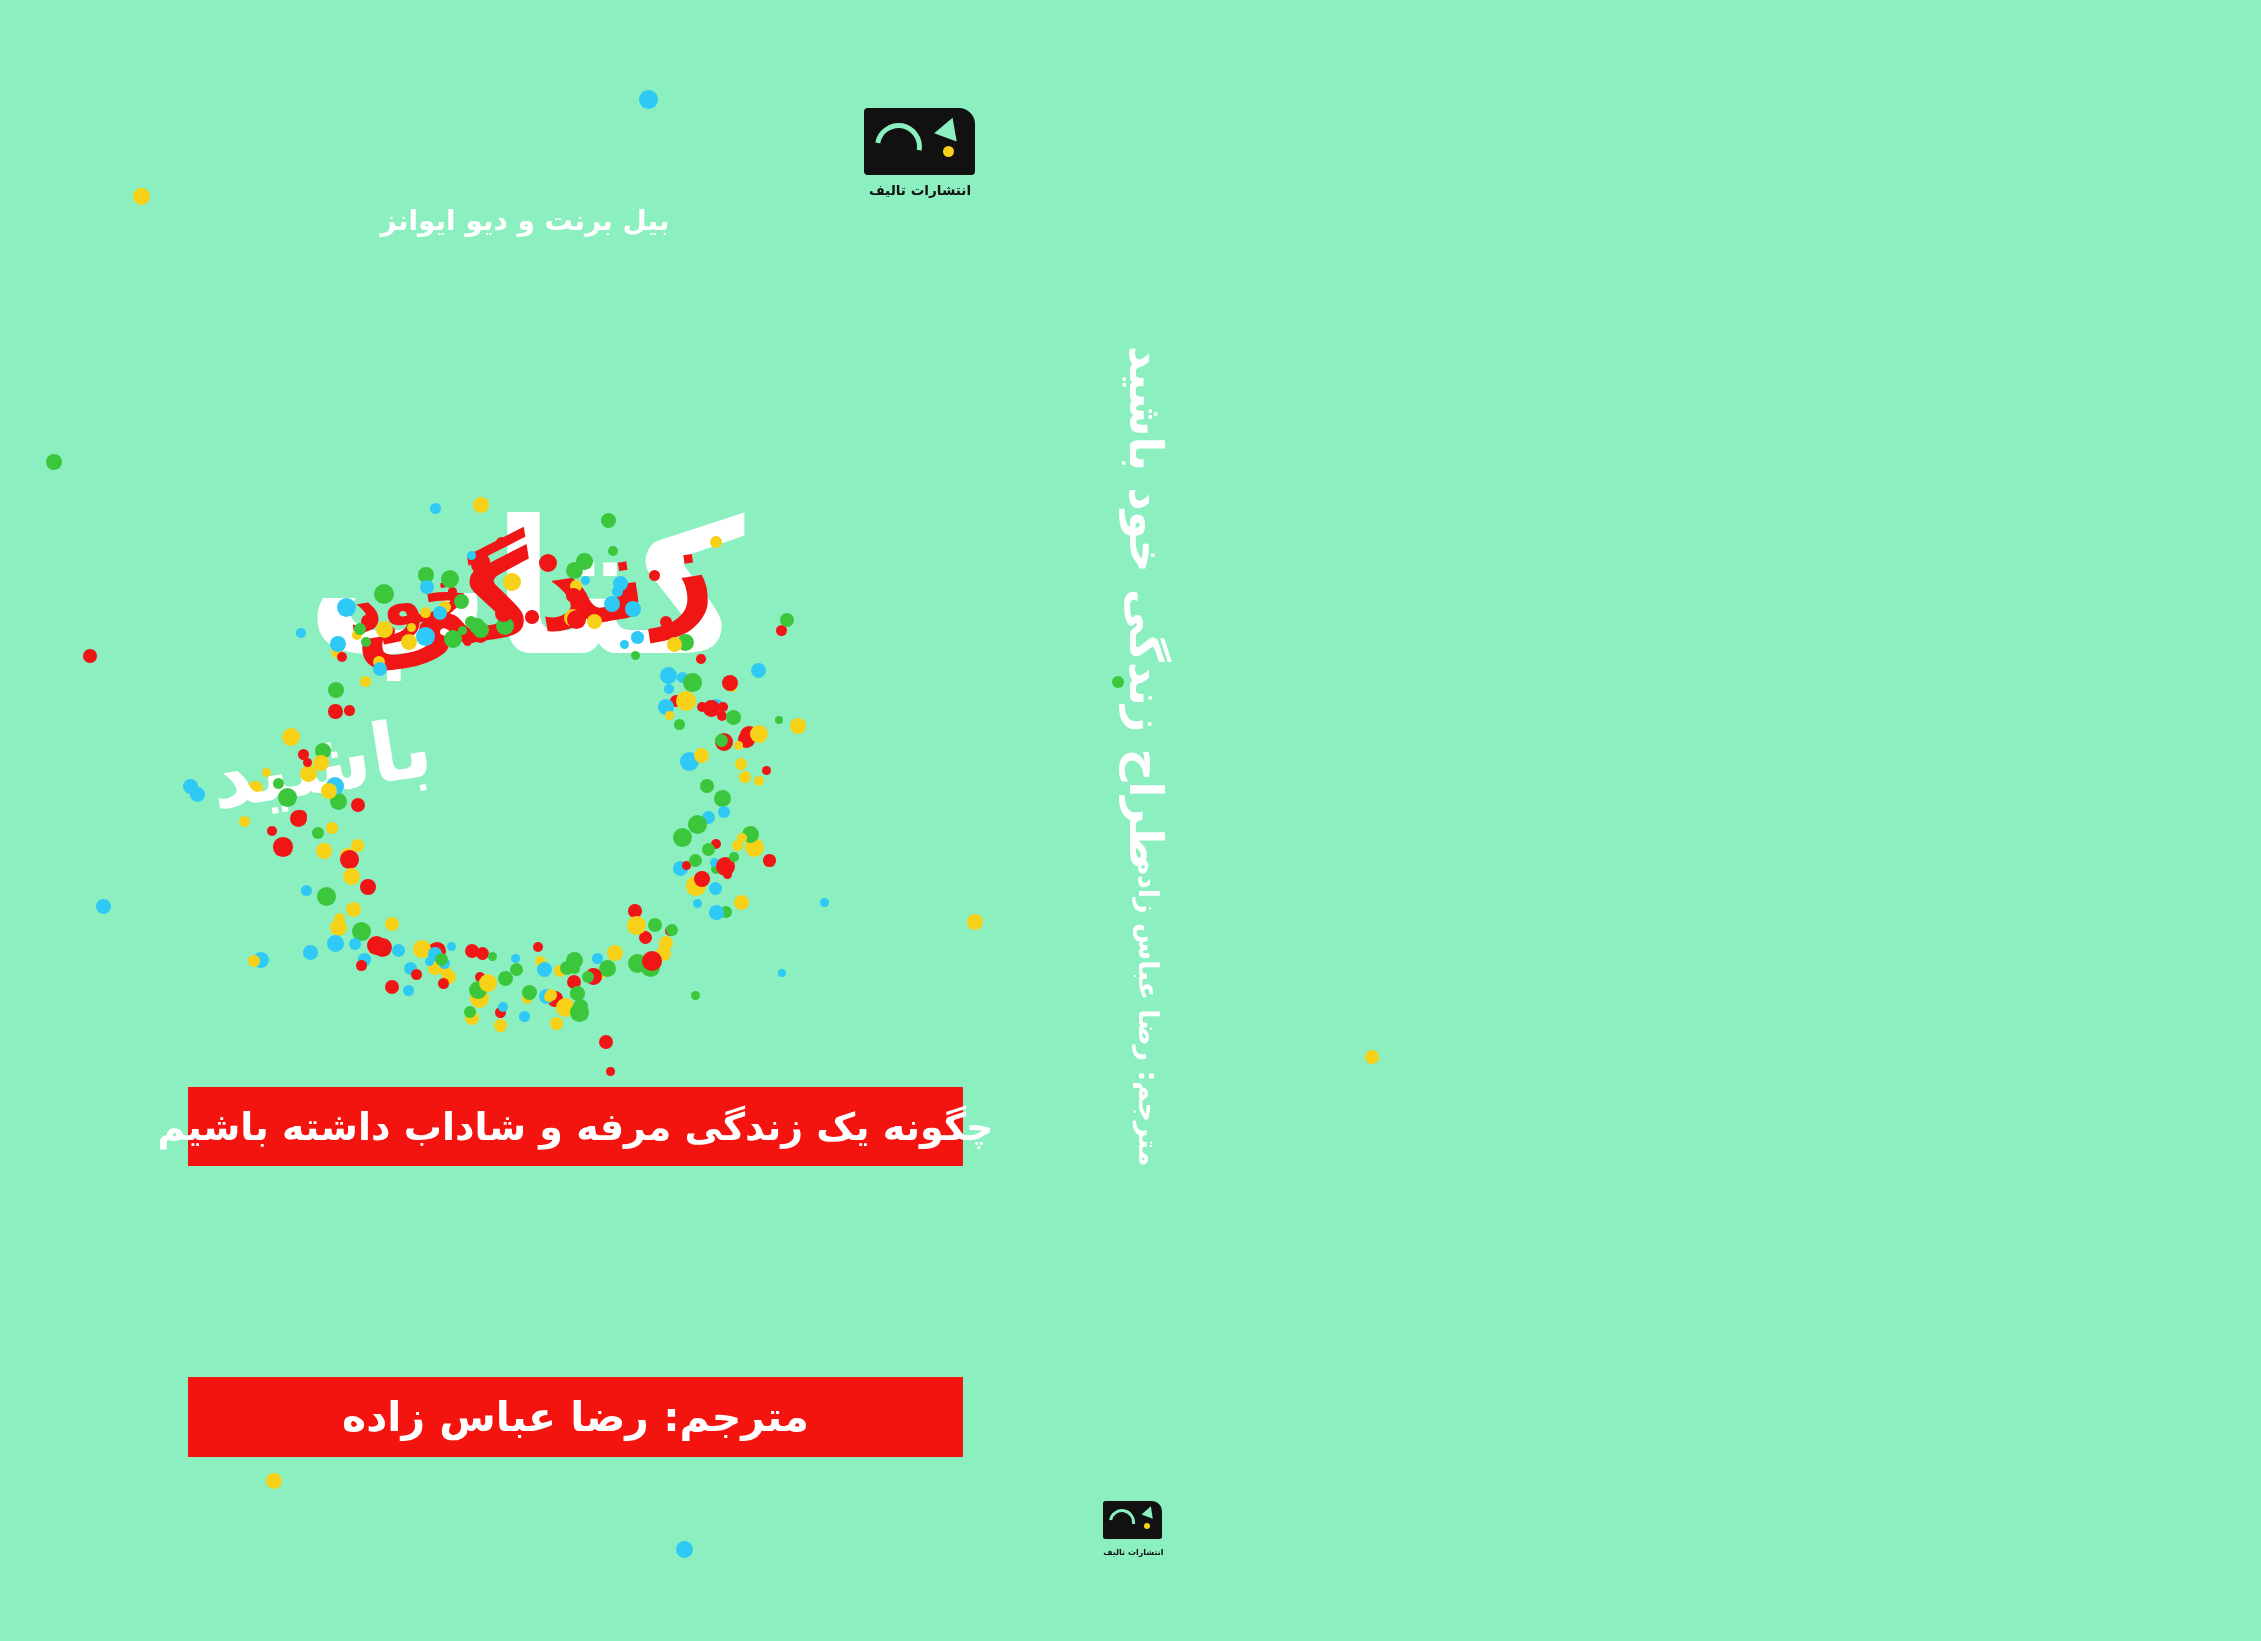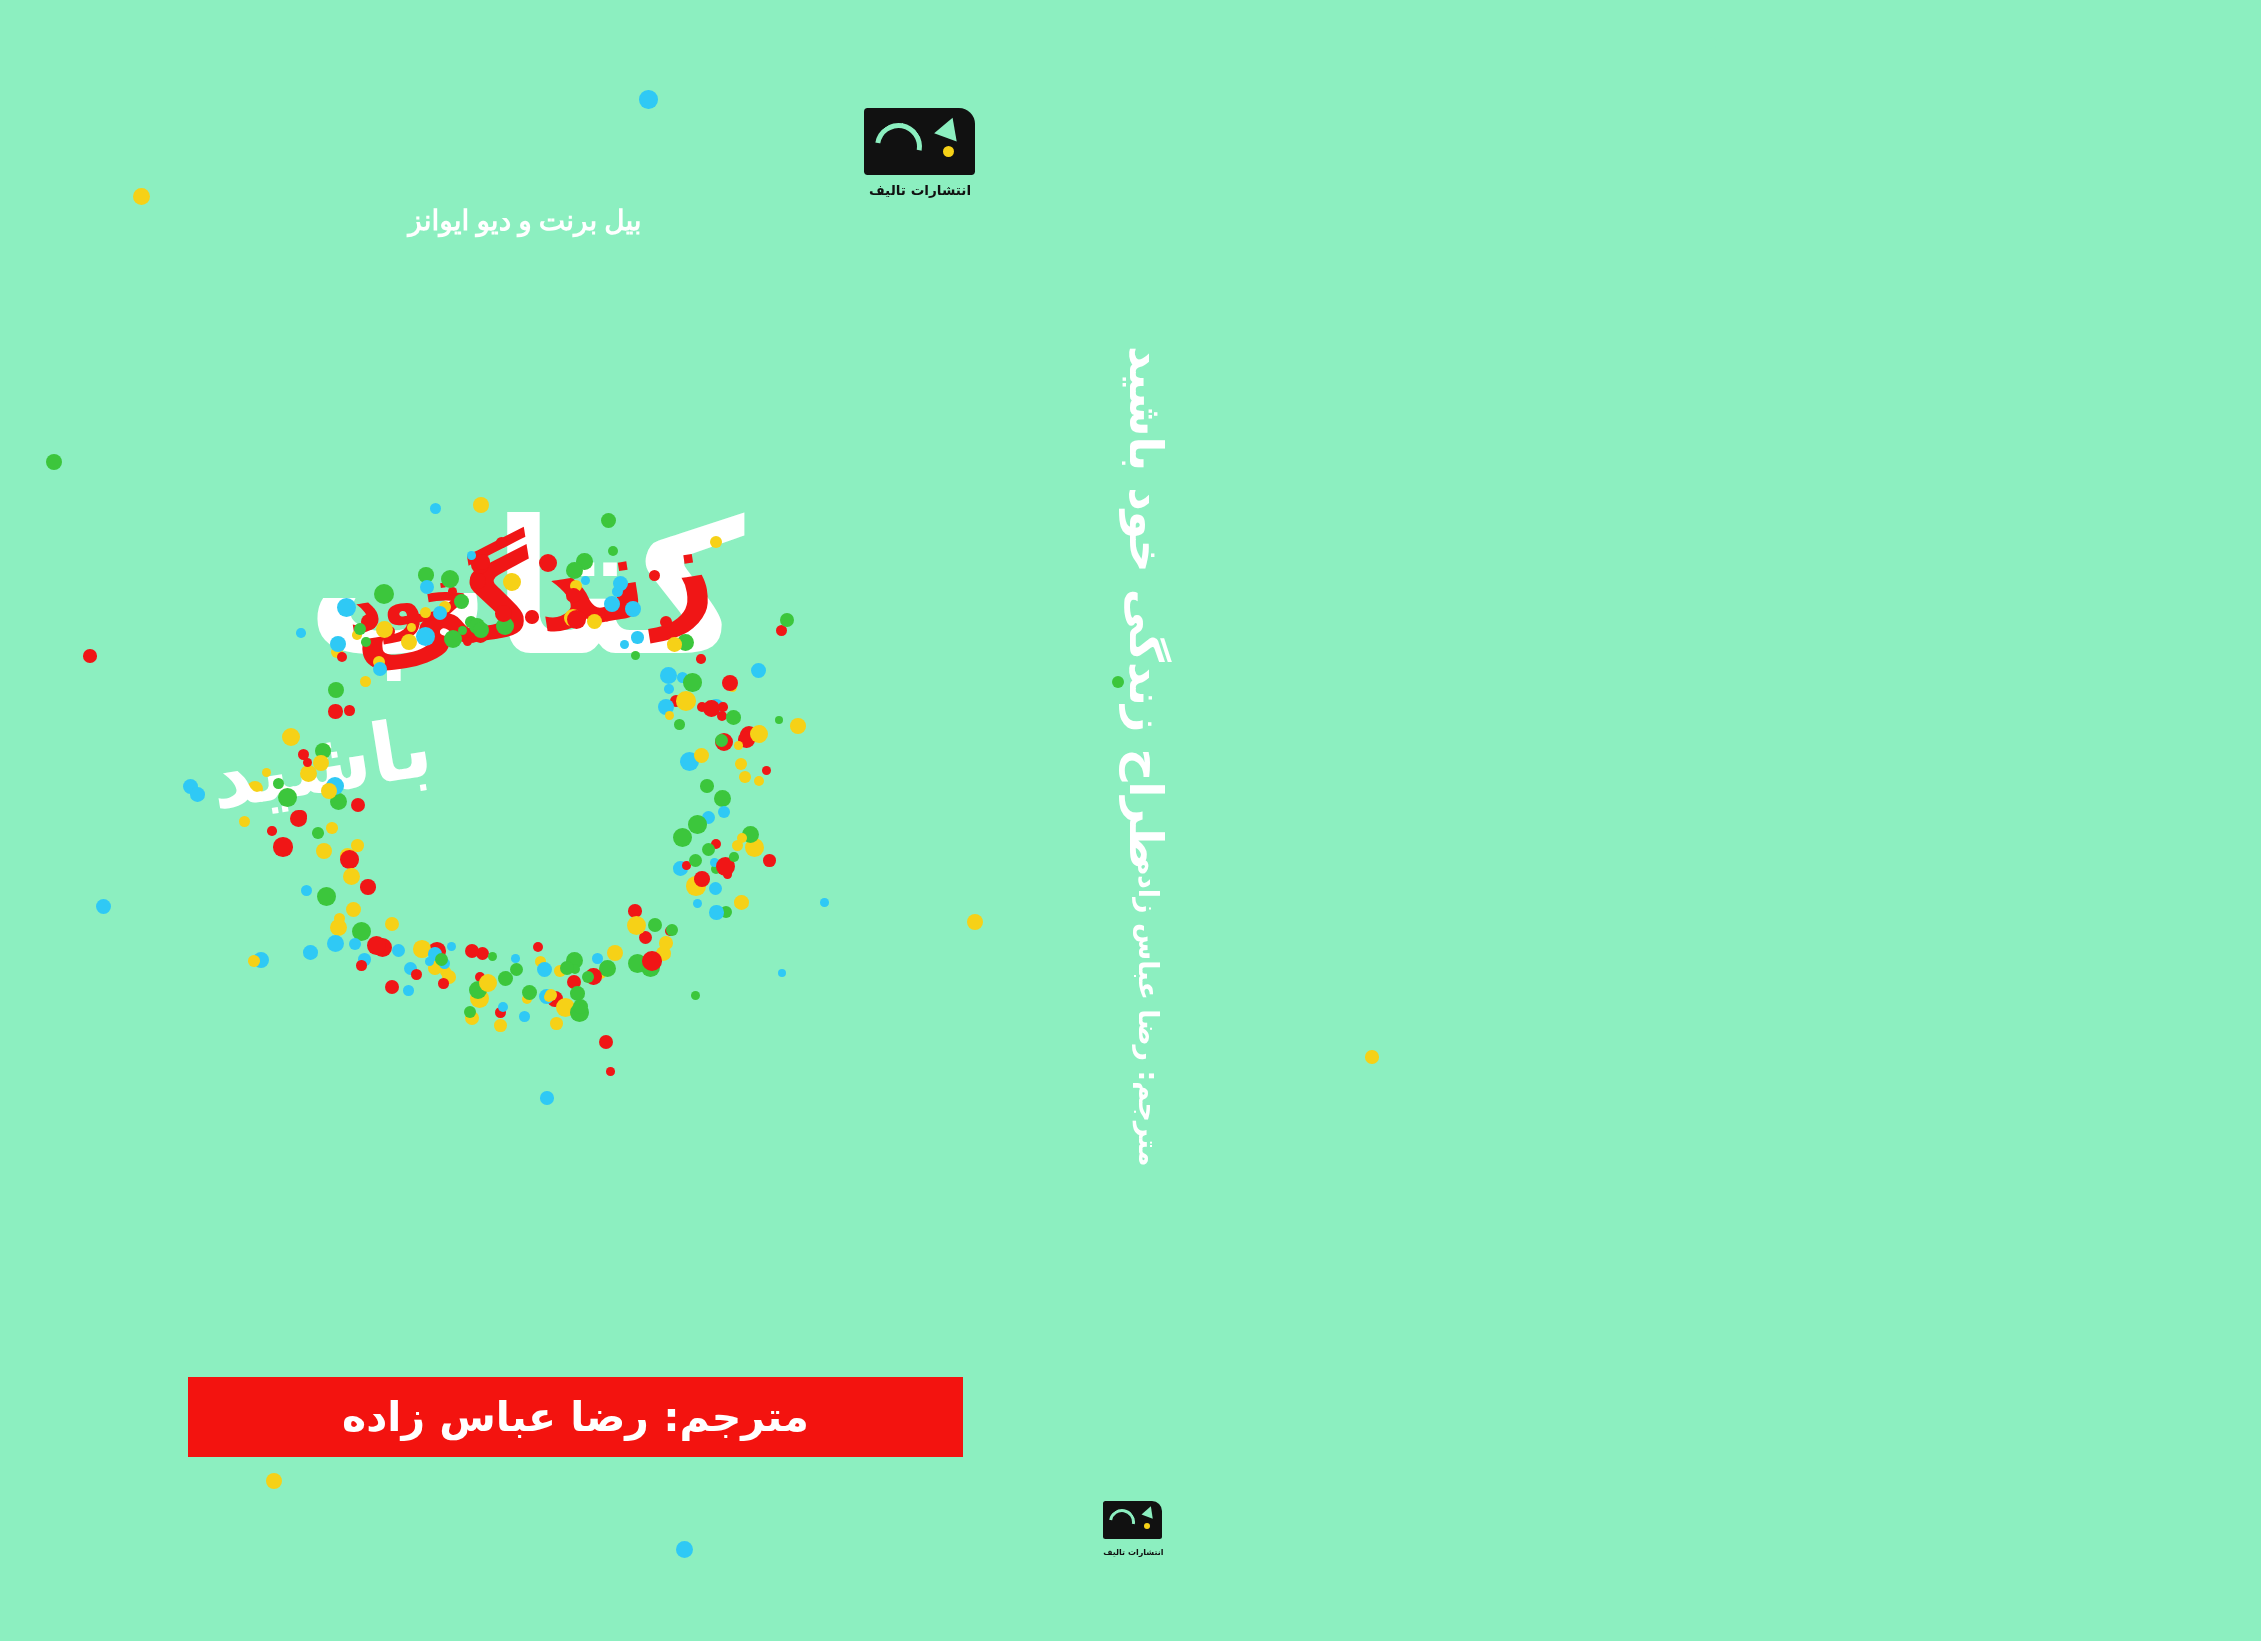--- a/index.html
+++ b/index.html
@@ -28,21 +28,20 @@
 
   
   #front-authors {
     top: 204px; left: 0; width: 1050px;
     text-align: center;
     font-size: 28px;
     font-weight: 700;
     color: #ffffff;
     letter-spacing: 0.6px;
     direction: rtl;
-    font-family: Liberation Serif, serif;
   }
 
   #front-title-wrap {
     top: 247px; left: 0; width: 1050px; height: 383px;
   }
 
   #title-tarrah {
     position: absolute;
     top: 250px;
     left: 0;
@@ -599,20 +598,23 @@
       <div class="dot" style="left: 547px; top: 150px; width: 15.4px; height: 15.4px; background: rgb(47, 201, 245);"></div>
       <div class="dot" style="left: 445px; top: 57px; width: 11.3px; height: 11.3px; background: rgb(240, 22, 22);"></div>
       <div class="dot" style="left: 226px; top: -10px; width: 11.3px; height: 11.3px; background: rgb(47, 201, 245);"></div>
       <div class="dot" style="left: 616px; top: 385px; width: 8.6px; height: 8.6px; background: rgb(47, 201, 245);"></div>
       <div class="dot" style="left: 487px; top: 478px; width: 9px; height: 9px; background: rgb(60, 198, 60);"></div>
       <div class="dot" style="left: 576px; top: 100px; width: 14.4px; height: 14.4px; background: rgb(60, 198, 60);"></div>
       <div class="dot" style="left: 44px; top: 442px; width: 11.5px; height: 11.5px; background: rgb(246, 209, 23);"></div>
       <div class="dot" style="left: 506px; top: 23px; width: 12.3px; height: 12.3px; background: rgb(246, 209, 23);"></div>
     </div>
 
+  <div class="abs" id="front-subtitle-band">
+    <span class="txt">چگونه یک زندگی مرفه و شاداب داشته باشیم</span>
+  </div>
 
   <div class="abs" id="front-translator-band">
     <span class="txt">مترجم: رضا عباس زاده</span>
   </div>
 </div>
 
 <div class="abs" style="top:0;left:1087px;width:222px;height:1641px;">
   <div class="spine-text" id="spine-title" style="left:86px;">طراح زندگی خود باشید</div>
   <div class="spine-text" id="spine-translator" style="left:77px;">مترجم: رضا عباس زاده</div>
 

